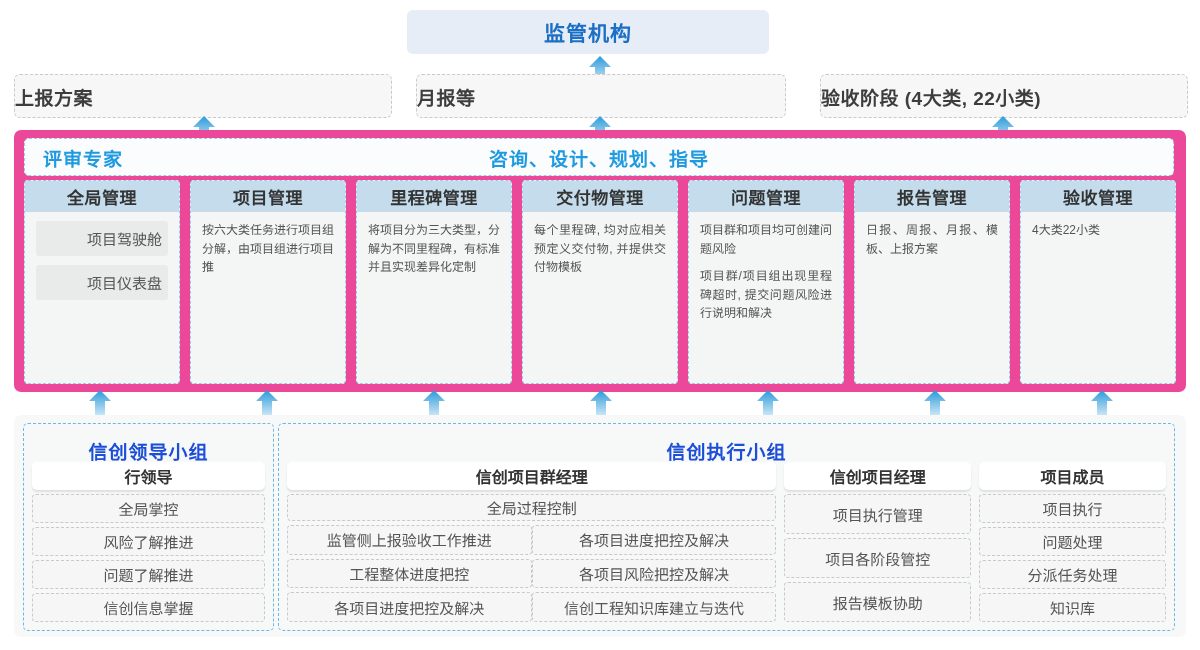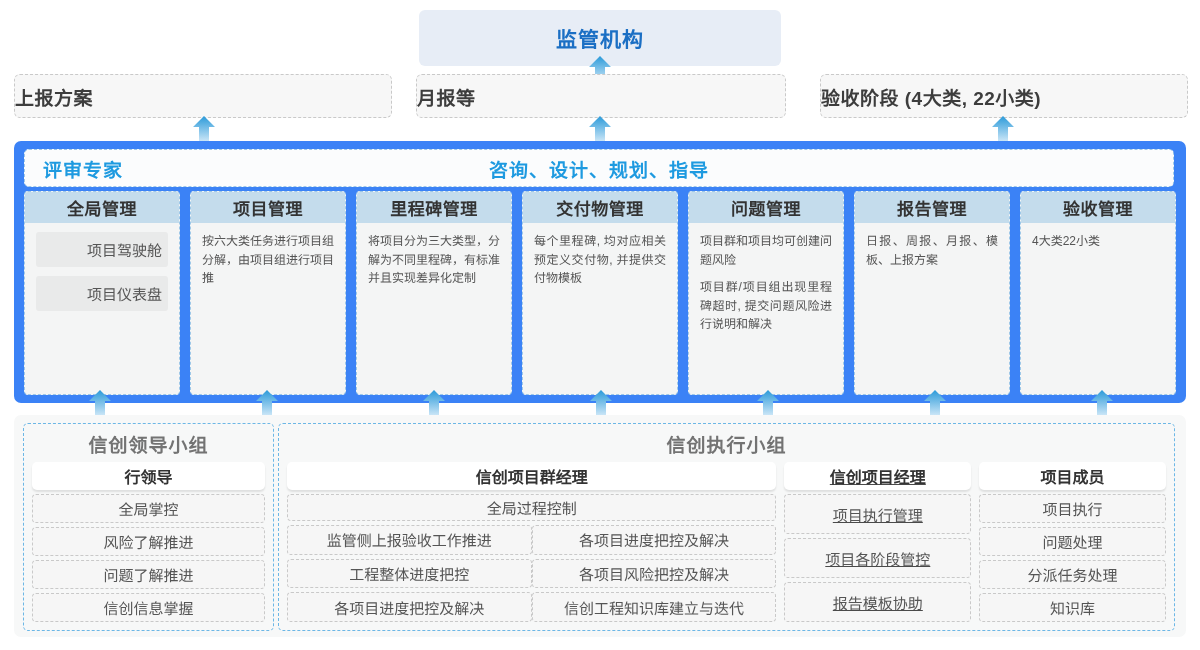--- a/index.html
+++ b/index.html
@@ -30,22 +30,22 @@
     color:#3d3d3d;font-weight:bold;font-size:19px;
     letter-spacing:.5px;
   }
 
   
   .arrow{position:absolute;width:22px;height:26px;}
   .arrow svg{display:block;width:22px;height:26px;}
 
   
   .midwrap{
-    position:absolute;left:14px;top:141px;width:1172px;height:262px;
-    background:#3b82f6;border-radius:7px;
+    position:absolute;left:14px;top:130px;width:1172px;height:262px;
+    background:#ec4899;border-radius:7px;
   }
   .midhead{
     position:absolute;left:10px;top:8px;width:1148px;height:36px;
     border:1px dashed #9ec8e8;border-radius:5px;
     background:#fbfcfd;
   }
   .midhead .left{
     position:absolute;left:18px;top:50%;transform:translateY(-50%);
     color:#1e9ae0;font-weight:bold;font-size:19px;letter-spacing:1px;
   }
@@ -95,23 +95,23 @@
     background:#f7f8f8;border-radius:7px;
   }
   .grp{
     position:absolute;top:8px;height:206px;
     border:1px dashed #6cb7e6;border-radius:5px;
     background:transparent;
   }
   .grp-lead{left:9px;width:249px;}
   .grp-exec{left:264px;width:895px;}
   .grp-title{
-    position:absolute;top:6px;width:100%;
+    position:absolute;top:13px;width:100%;
     text-align:center;
-    color:#737373;font-weight:bold;font-size:19px;letter-spacing:1px;
+    color:#1d4ed8;font-weight:bold;font-size:19px;letter-spacing:1px;
   }
   .grp-exec .grp-title{left:0;}
   .cols{
     position:absolute;left:8px;right:8px;top:38px;bottom:8px;
     display:flex;gap:8px;
   }
   .col{display:flex;flex-direction:column;gap:4px;}
   .role{
     background:#ffffff;border-radius:5px;
     box-shadow:0 2px 2px rgba(0,0,0,.10);
@@ -126,21 +126,21 @@
     font-size:15px;color:#555;white-space:nowrap;
   }
   .subcols{display:flex;flex:1 1 auto;}
   .subcols .col{flex:1 1 0;}
 </style>
 </head>
 <body>
 
 <div class="stage">
 
-  <div class="topbox" style="left:419px;top:10px;width:362px;height:56px;justify-content:center;">
+  <div class="topbox" style="left:407px;top:10px;width:362px;height:44px;justify-content:center;">
     <span>监管机构</span>
   </div>
 
   <div class="arrow" style="left:589px;top:56px;">
     <svg viewBox="0 0 22 26" xmlns="http://www.w3.org/2000/svg">
       <defs>
           <linearGradient id="ag1" x1="0" y1="1" x2="0" y2="0">
         <stop offset="0" stop-color="#cfe8f8"></stop>
             <stop offset="1" stop-color="#2b9ad9"></stop>
       </linearGradient>
@@ -363,21 +363,21 @@
               <div class="task">各项目进度把控及解决</div>
             </div>
             <div class="col">
               <div class="task">各项目进度把控及解决</div>
               <div class="task">各项目风险把控及解决</div>
               <div class="task">信创工程知识库建立与迭代</div>
             </div>
           </div>
         </div>
 
-        <div class="col" style="flex:1 1 0;text-decoration:underline;">
+        <div class="col" style="flex:1 1 0;">
           <div class="role">信创项目经理</div>
           <div class="task">项目执行管理</div>
           <div class="task">项目各阶段管控</div>
           <div class="task">报告模板协助</div>
         </div>
 
         <div class="col" style="flex:1 1 0;">
           <div class="role">项目成员</div>
           <div class="task">项目执行</div>
           <div class="task">问题处理</div>

